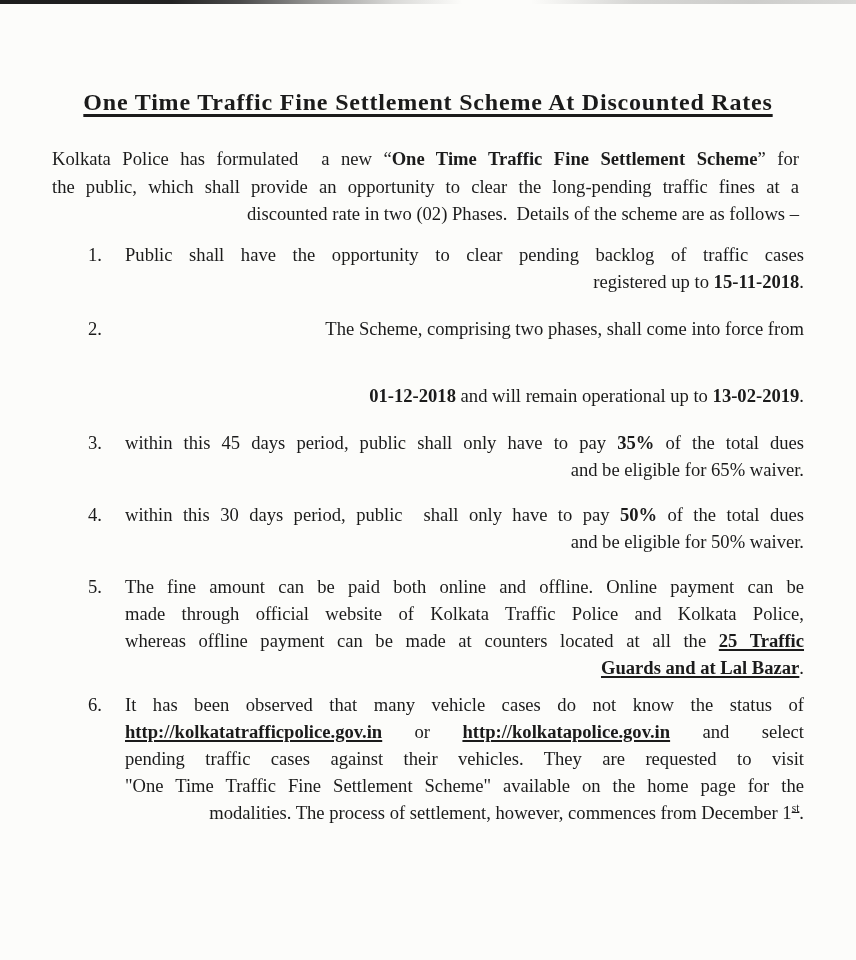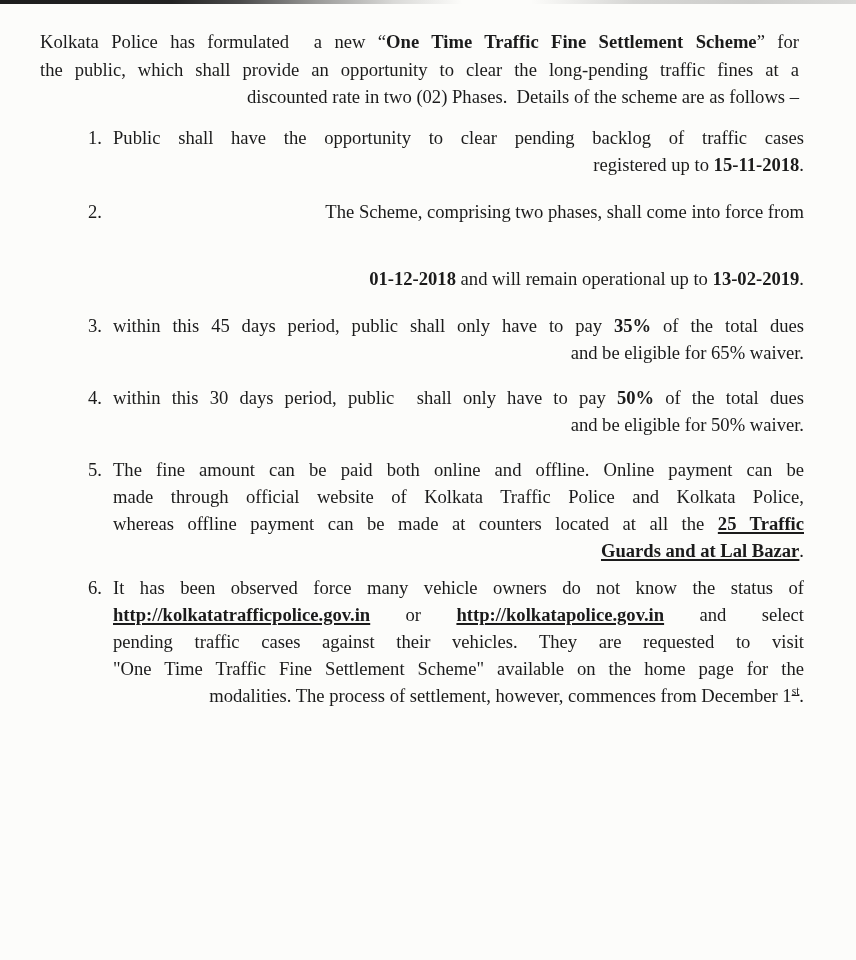--- a/index.html
+++ b/index.html
@@ -37,38 +37,39 @@
   .item{
     display:flex;
     font-size:18.6px;line-height:27px;
   }
   .item.m20{margin-bottom:20px;}
   .item.m18{margin-bottom:18px;}
   .item.m10{margin-bottom:10px;}
   .num{flex:0 0 25px;}
   .content{flex:1;min-width:0;}
   .ln{text-align:right;}
-  .j{text-align:justify;text-align-last:justify;}
+  .j{text-align:justify;text-align-last:justify;margin-left:12px;}
   .b{font-weight:bold;}
   .bu{
     font-weight:bold;text-decoration:underline;
     text-decoration-thickness:2px;text-underline-offset:2px;
   }
   .neg{margin-left:-13px;margin-top:40px;}
   sup.st{
     font-size:0.62em;vertical-align:super;line-height:0;
     text-decoration:underline;text-decoration-thickness:1px;
   }
 </style>
 </head>
 <body>
 
 <div class="page">
   <div class="scanbar"></div>
 
+  <h1 class="title"><span class="tu">One Time Traffic Fine Settlement Scheme At Discounted Rates</span></h1>
 
   <div class="intro">
     <div class="ln j"><span>Kolkata Police has formulated &nbsp;a new “</span><span class="b">One Time Traffic Fine Settlement Scheme</span><span>” for</span></div>
     <div class="ln j">the public, which shall provide an opportunity to clear the long-pending traffic fines at a</div>
     <div class="ln">discounted rate in two (02) Phases. &nbsp;Details of the scheme are as follows –</div>
   </div>
 
   <div class="list">
 
     <div class="item m20">
@@ -109,21 +110,21 @@
         <div class="ln j">The fine amount can be paid both online and offline. Online payment can be</div>
         <div class="ln j">made through official website of Kolkata Traffic Police and Kolkata Police,</div>
         <div class="ln j"><span>whereas offline payment can be made at counters located at all the </span><span class="bu">25 Traffic</span></div>
         <div class="ln"><span class="bu">Guards and at Lal Bazar</span><span>.</span></div>
       </div>
     </div>
 
     <div class="item">
       <span class="num">6.</span>
       <div class="content">
-        <div class="ln j">It has been observed force many vehicle owners do not know the status of</div>
+        <div class="ln j">It has been observed that many vehicle cases do not know the status of</div>
         <div class="ln j"><span class="bu">http://kolkatatrafficpolice.gov.in</span><span> or </span><span class="bu">http://kolkatapolice.gov.in</span><span> and select</span></div>
         <div class="ln j">pending traffic cases against their vehicles. They are requested to visit</div>
         <div class="ln j">"One Time Traffic Fine Settlement Scheme" available on the home page for the</div>
         <div class="ln"><span>modalities. The process of settlement, however, commences from December 1</span><sup class="st">st</sup><span>.</span></div>
       </div>
     </div>
 
   </div>
 </div>
 

